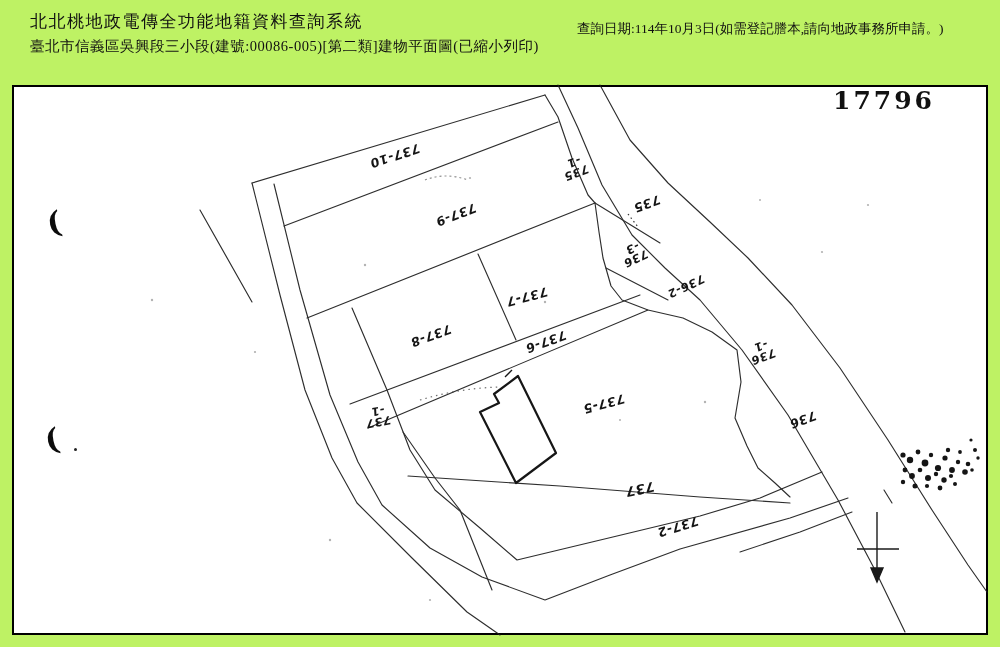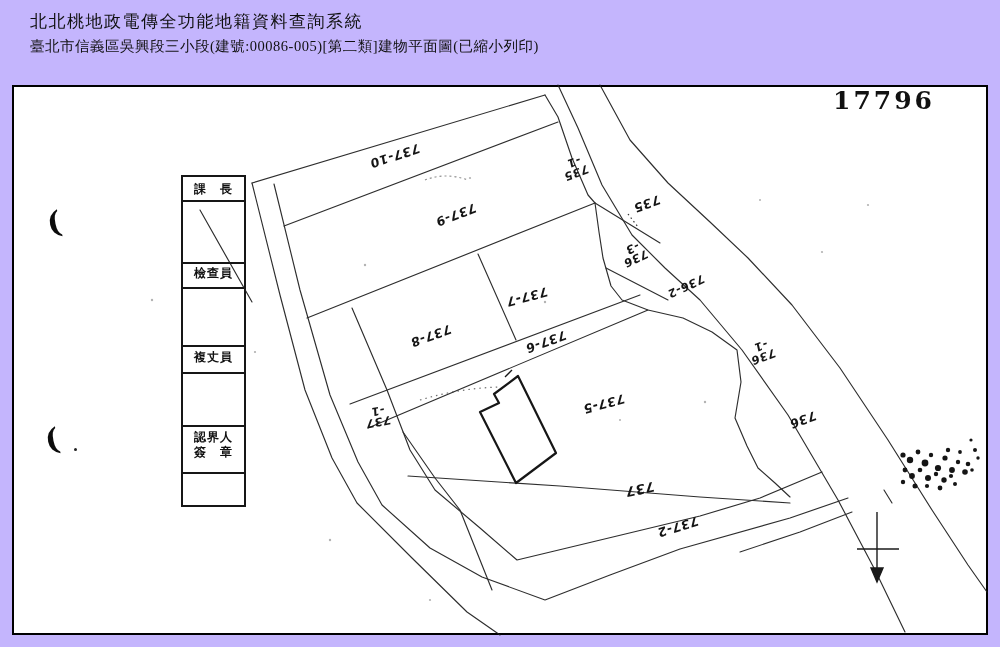--- a/index.html
+++ b/index.html
@@ -1,16 +1,16 @@
 <!DOCTYPE html>
 <html><head>
 <meta charset="utf-8">
 <style>
   html,body{margin:0;padding:0;background:#e8e8e8;}
-  .page{position:relative;width:1000px;height:647px;background:#c4b5fd;overflow:hidden;
+  .page{position:relative;width:1000px;height:647px;background:#bef264;overflow:hidden;
         font-family:"Liberation Serif","DejaVu Serif",serif;color:#111;}
   .sys-title{position:absolute;left:30px;top:10px;font-size:17px;letter-spacing:1.5px;white-space:nowrap;}
   .doc-title{position:absolute;left:30px;top:37px;font-size:14.5px;letter-spacing:.5px;white-space:nowrap;}
   .query-date{position:absolute;left:577px;top:20px;font-size:13.5px;white-space:nowrap;}
   .map-frame{position:absolute;left:12px;top:85px;width:972px;height:546px;border:2.5px solid #000;background:#fff;}
   .map-svg{position:absolute;left:0;top:0;width:1000px;height:647px;pointer-events:none;}
   .sheet-num{position:absolute;left:833px;top:86px;font-family:"DejaVu Serif",serif;font-weight:bold;
              font-size:25px;letter-spacing:3px;}
   .plabel{position:absolute;font-family:"DejaVu Sans",sans-serif;font-weight:bold;font-size:12.5px;
           line-height:11px;letter-spacing:.5px;white-space:pre;text-align:center;color:#151515;
@@ -24,43 +24,30 @@
                color:#0c0c0c;transform:rotate(-12deg);}
   .mark-dot{position:absolute;width:3px;height:3px;background:#222;border-radius:50%;}
 </style>
 </head>
 <body>
 
 <div class="page">
 
   <div class="sys-title">北北桃地政電傳全功能地籍資料查詢系統</div>
   <div class="doc-title">臺北市信義區吳興段三小段(建號:00086-005)[第二類]建物平面圖(已縮小列印)</div>
+  <div class="query-date">查詢日期:114年10月3日(如需登記謄本,請向地政事務所申請。)</div>
 
   <div class="map-frame"></div>
 
   <div class="sheet-num">17796</div>
 
   <div class="margin-mark" style="left:47px;top:205px;">(</div>
   <div class="margin-mark" style="left:45px;top:422px;">(</div>
   <div class="mark-dot" style="left:74px;top:448px;"></div>
 
-  <div class="sig-table">
-    <div class="sig-line" style="top:23px;"></div>
-    <div class="sig-line" style="top:85px;"></div>
-    <div class="sig-line" style="top:110px;"></div>
-    <div class="sig-line" style="top:168px;"></div>
-    <div class="sig-line" style="top:195px;"></div>
-    <div class="sig-line" style="top:248px;"></div>
-    <div class="sig-line" style="top:295px;"></div>
-    <div class="sig-label" style="top:4px;">課　長</div>
-    <div class="sig-label" style="top:88px;">檢查員</div>
-    <div class="sig-label" style="top:172px;">複丈員</div>
-    <div class="sig-label" style="top:252px;">認界人</div>
-    <div class="sig-label" style="top:267px;">簽　章</div>
-  </div>
 
   <svg class="map-svg" viewBox="0 0 1000 647">
     <g fill="none" stroke="#1c1c1c" stroke-width="1.15" stroke-linecap="round" stroke-linejoin="round" opacity="0.92">
 
       <path d="M252,183 L545,95"></path>
       <path d="M284,226 L558,122"></path>
       <path d="M307,318 L595,203"></path>
       <path d="M595,203 L660,243"></path>
       <path d="M350,404 L640,295"></path>
       <path d="M368,428 L648,310"></path>

